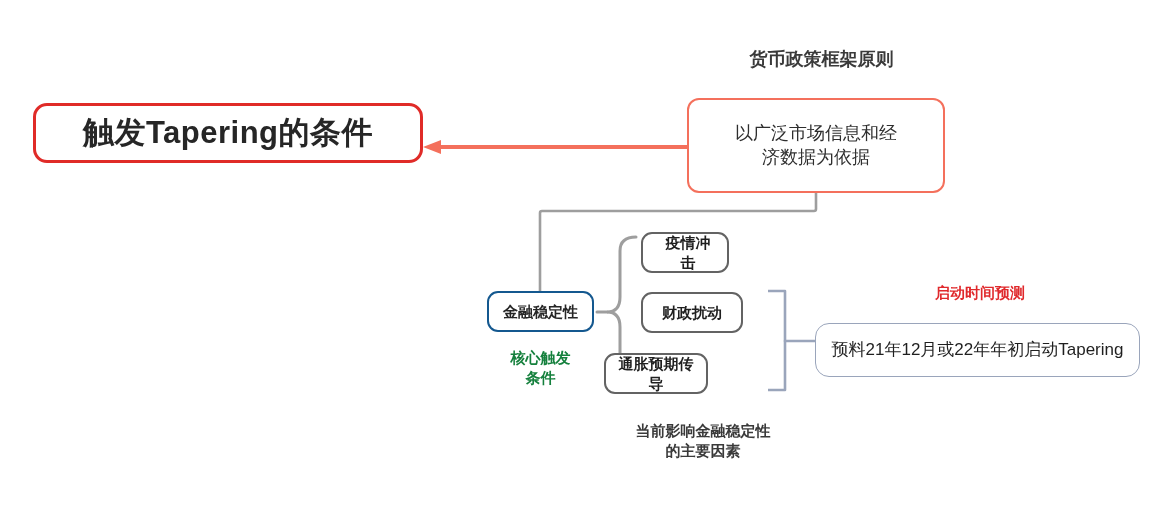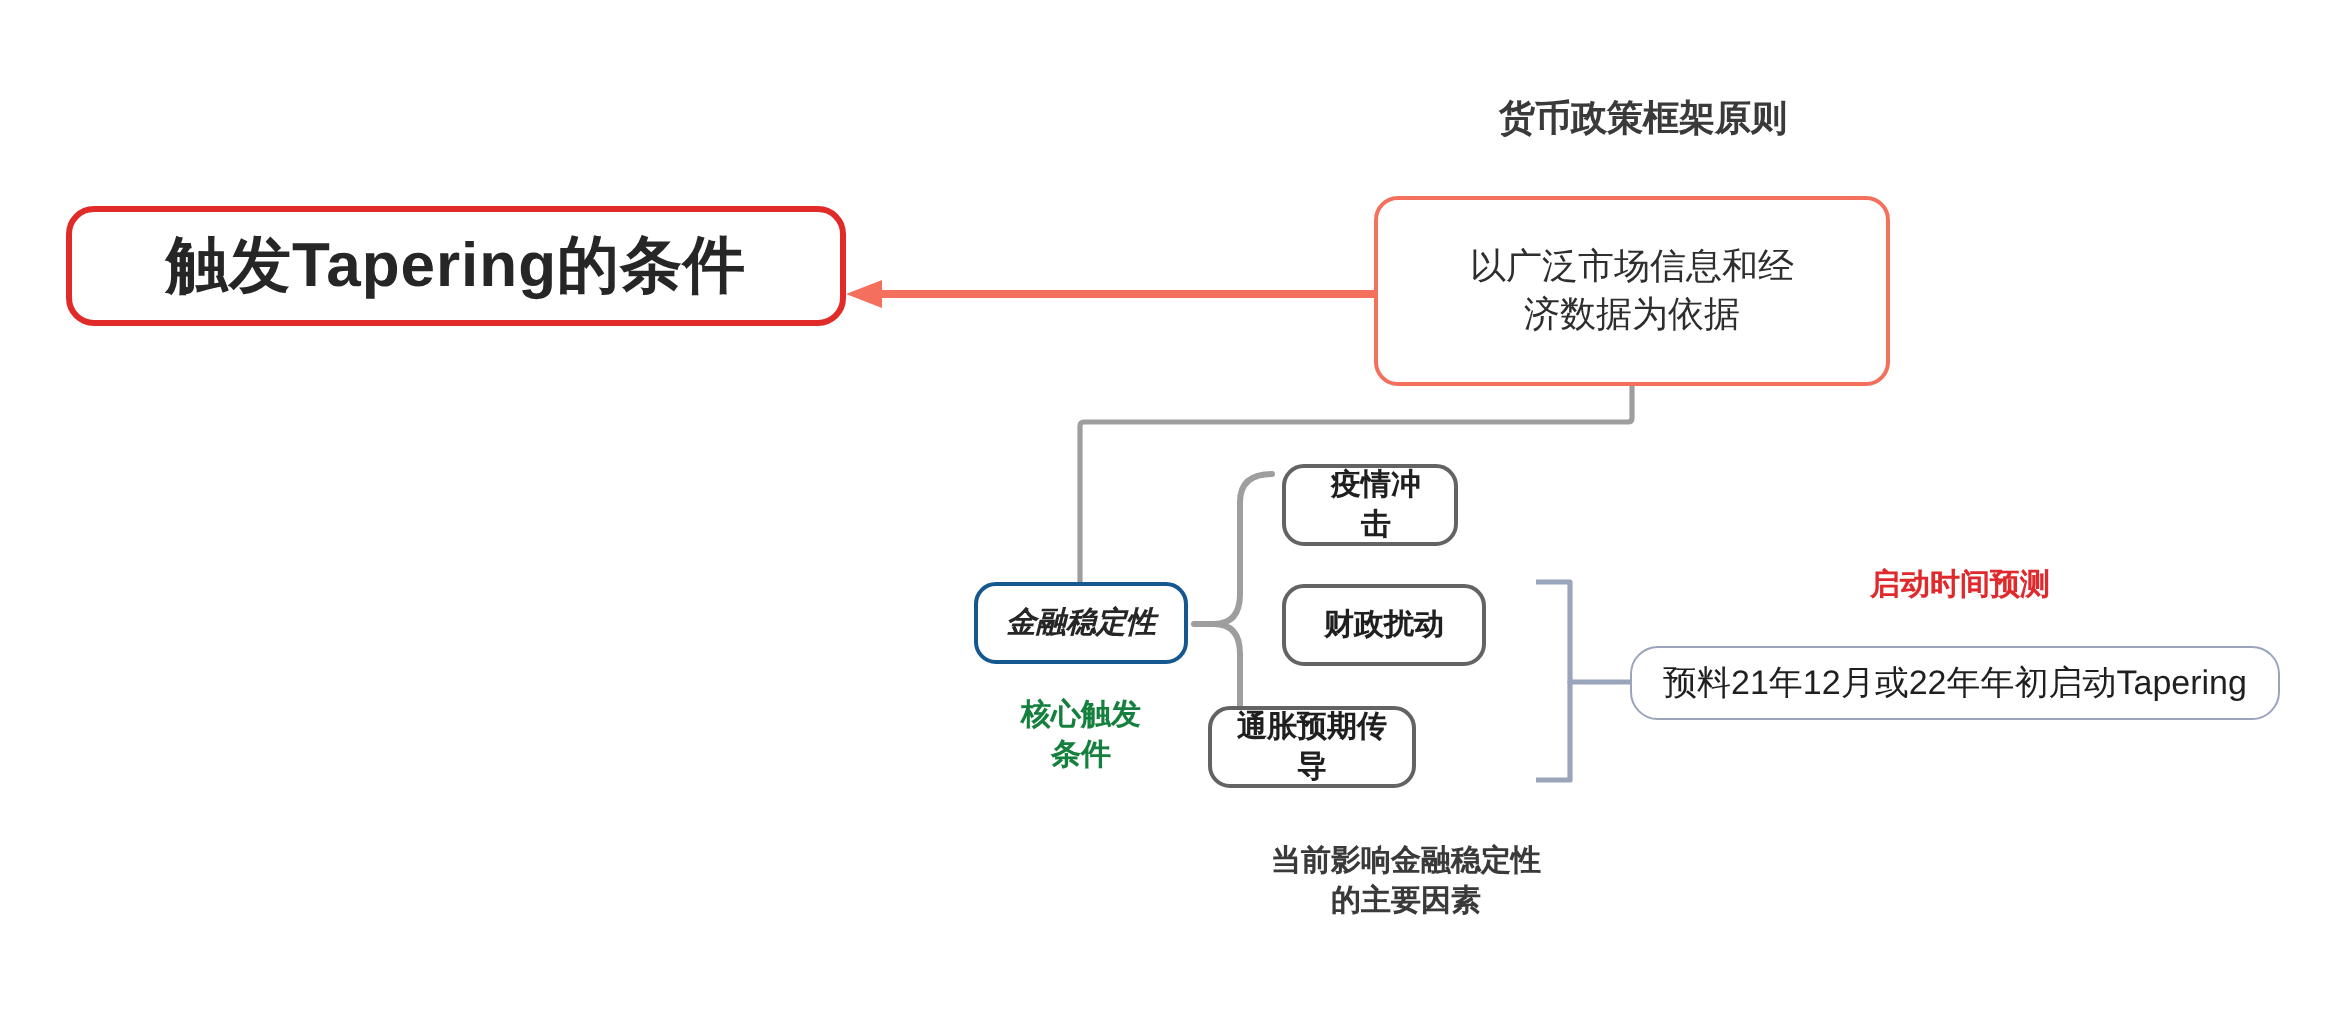--- a/index.html
+++ b/index.html
@@ -67,40 +67,39 @@
   .node-stability {
     left: 487px;
     top: 291px;
     width: 107px;
     height: 41px;
     border: 2.5px solid #14588f;
     border-radius: 11px;
     font-size: 15px;
     font-weight: bold;
     color: #262626;
-    font-style: italic;
   }
   
   .node-factor {
     border: 2.5px solid #636363;
     border-radius: 11px;
     font-size: 15px;
     font-weight: bold;
     color: #1f1f1f;
     padding: 0 10px;
   }
   .node-factor-0 { left: 641px; top: 232px; width: 88px; height: 41px; padding-left: 16px; }
   .node-factor-1 { left: 641px; top: 292px; width: 102px; height: 41px; }
   .node-factor-2 { left: 604px; top: 353px; width: 104px; height: 41px; }
   
   .node-forecast {
     left: 815px;
     top: 323px;
     width: 325px;
-    height: 37px;
+    height: 54px;
     border: 1.6px solid #9aa5bb;
     border-radius: 14px;
     font-size: 17px;
     color: #1f1f1f;
     padding: 0 10px;
   }
   
   .caption {
     position: absolute;
     text-align: center;

